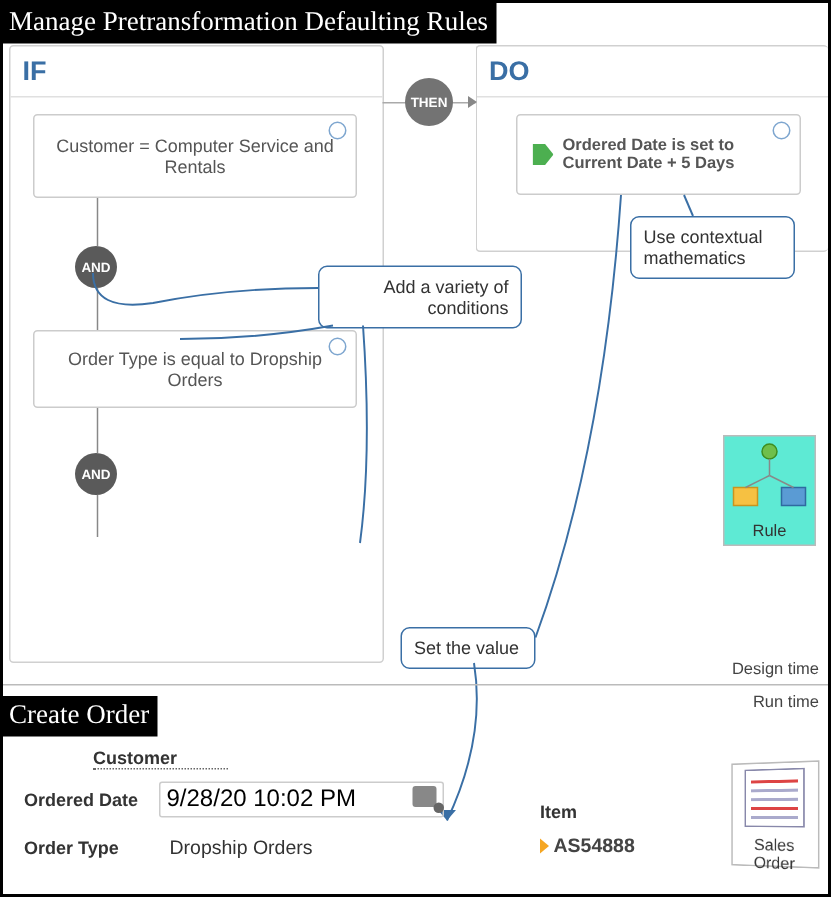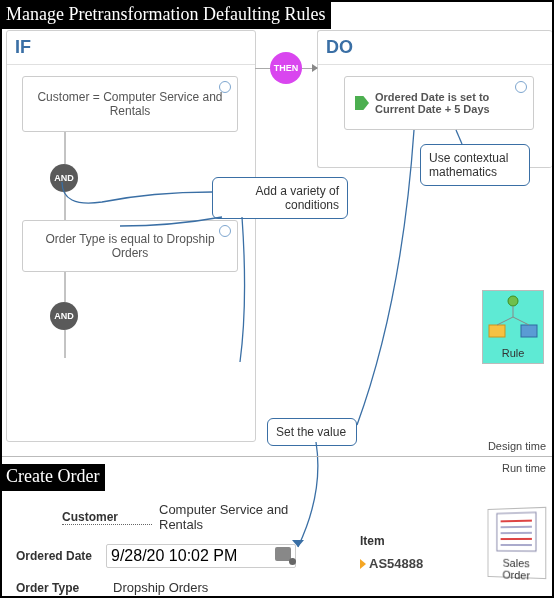--- a/index.html
+++ b/index.html
@@ -26,21 +26,21 @@
     border-bottom: 1px solid #e0e0e0;
     font-family: Arial, sans-serif;
   }
   .then-bridge {
     position: absolute; left: 253px; top: 50px; width: 62px; height: 32px;
     display: flex; align-items: center;
   }
   .then-line { height: 1px; background: #aaa; flex: 1; }
   .then-pill {
     position: absolute; left: 50%; top: 50%; transform: translate(-50%,-50%);
-    background: #d946ef; color: #fff; border-radius: 50%; width: 32px; height: 32px;
+    background: #737373; color: #fff; border-radius: 50%; width: 32px; height: 32px;
     display: flex; align-items: center; justify-content: center; font-size: 9px;
     font-weight: bold;
   }
   .then-arrow {
     position: absolute; right: -1px; top: 50%; transform: translateY(-50%);
     width: 0; height: 0; border-left: 6px solid #888; border-top: 4px solid transparent; border-bottom: 4px solid transparent;
   }
   .rule-block {
     position: absolute; border: 1px solid #ccc; border-radius: 3px;
     background: #fff; font-size: 12px; text-align: center;
@@ -178,21 +178,20 @@
 
   <div class="hr-divider" style="top:454px;"></div>
   <div class="time-label" style="top:438px;">Design time</div>
   <div class="time-label" style="top:460px;">Run time</div>
 
   <div class="titlebar" style="top:462px;">Create Order</div>
 
   <div class="create-panel">
     <div class="field-row">
       <div class="field-label field-underline">Customer</div>
-      <div class="field-value">Computer Service and Rentals</div>
     </div>
     <div class="field-row">
       <div class="field-label">Ordered Date</div>
       <div class="field-input">
         <span>9/28/20 10:02 PM</span>
         <span class="cal-icon"></span>
       </div>
     </div>
     <div class="field-row">
       <div class="field-label">Order Type</div>

